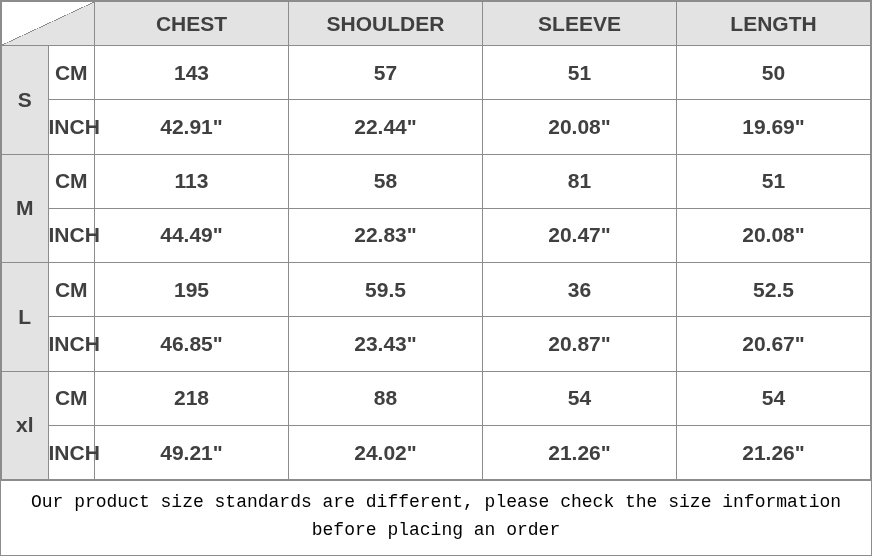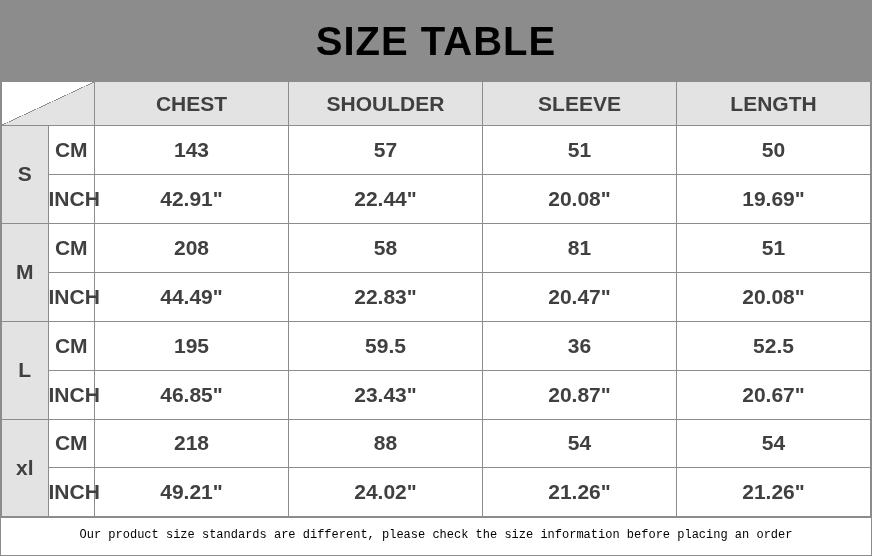--- a/index.html
+++ b/index.html
@@ -82,33 +82,30 @@
   .val-cell {
     background: #ffffff;
   }
   .footer {
     flex: 0 0 auto;
     background: #ffffff;
     border-top: 1px solid #8c8c8c;
     padding: 8px 16px 10px 16px;
     text-align: center;
     font-family: "Liberation Mono", monospace;
-    font-size: 12px;
+    font-size: 18px;
     color: #000000;
     line-height: 1.55;
   }
 </style>
 </head>
 <body>
 
 <div class="page">
 
-  <div class="title-bar">
-    <div class="title">SIZE TABLE</div>
-  </div>
 
   <table class="size-table">
     <thead>
       <tr>
         <td class="corner-cell" colspan="2">
           <span class="diag"></span>
         </td>
         <td class="head-cell">CHEST</td>
         <td class="head-cell">SHOULDER</td>
         <td class="head-cell">SLEEVE</td>
@@ -129,21 +126,21 @@
         <td class="unit-cell">INCH</td>
         <td class="val-cell">42.91"</td>
         <td class="val-cell">22.44"</td>
         <td class="val-cell">20.08"</td>
         <td class="val-cell">19.69"</td>
       </tr>
 
       <tr>
         <td class="size-cell" rowspan="2">M</td>
         <td class="unit-cell">CM</td>
-        <td class="val-cell">208</td>
+        <td class="val-cell">113</td>
         <td class="val-cell">58</td>
         <td class="val-cell">81</td>
         <td class="val-cell">51</td>
       </tr>
       <tr>
         <td class="unit-cell">INCH</td>
         <td class="val-cell">44.49"</td>
         <td class="val-cell">22.83"</td>
         <td class="val-cell">20.47"</td>
         <td class="val-cell">20.08"</td>

